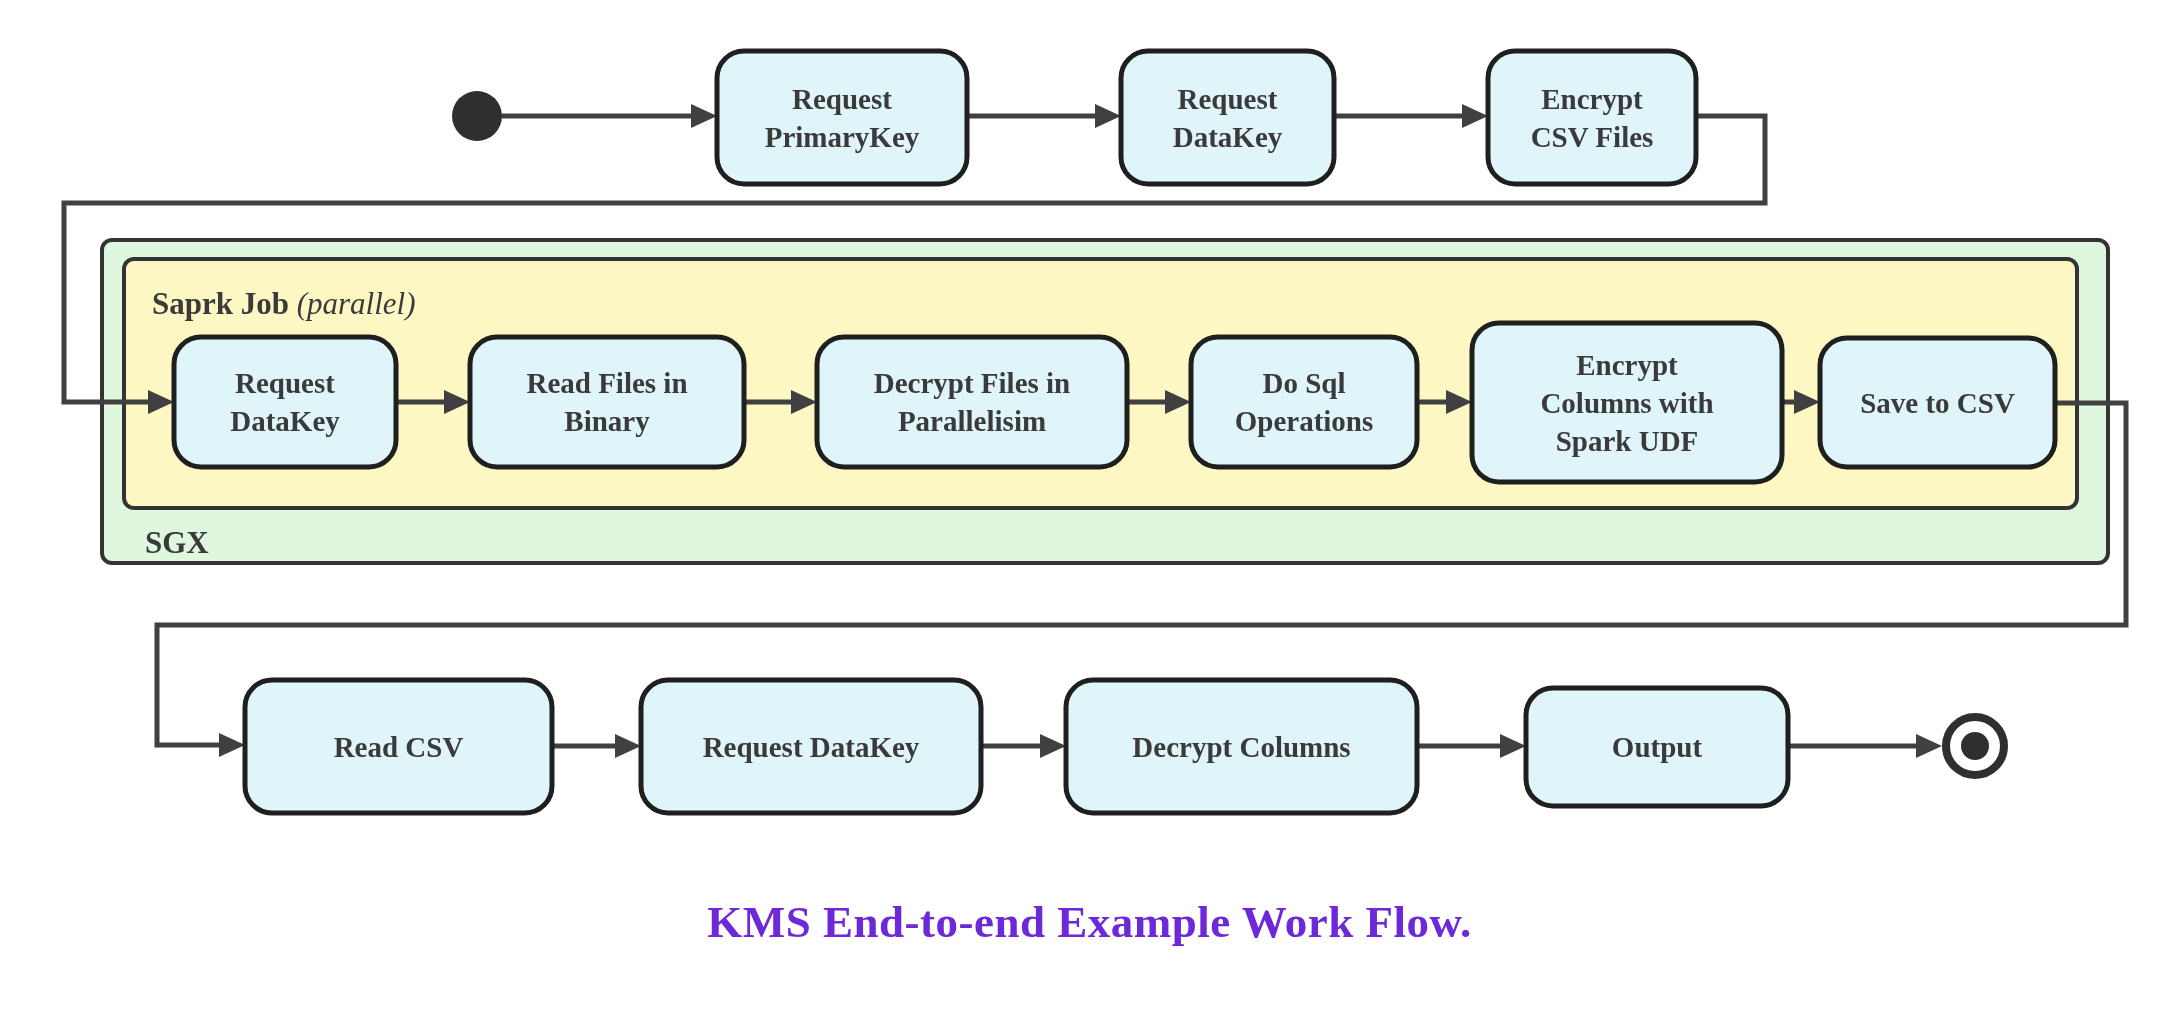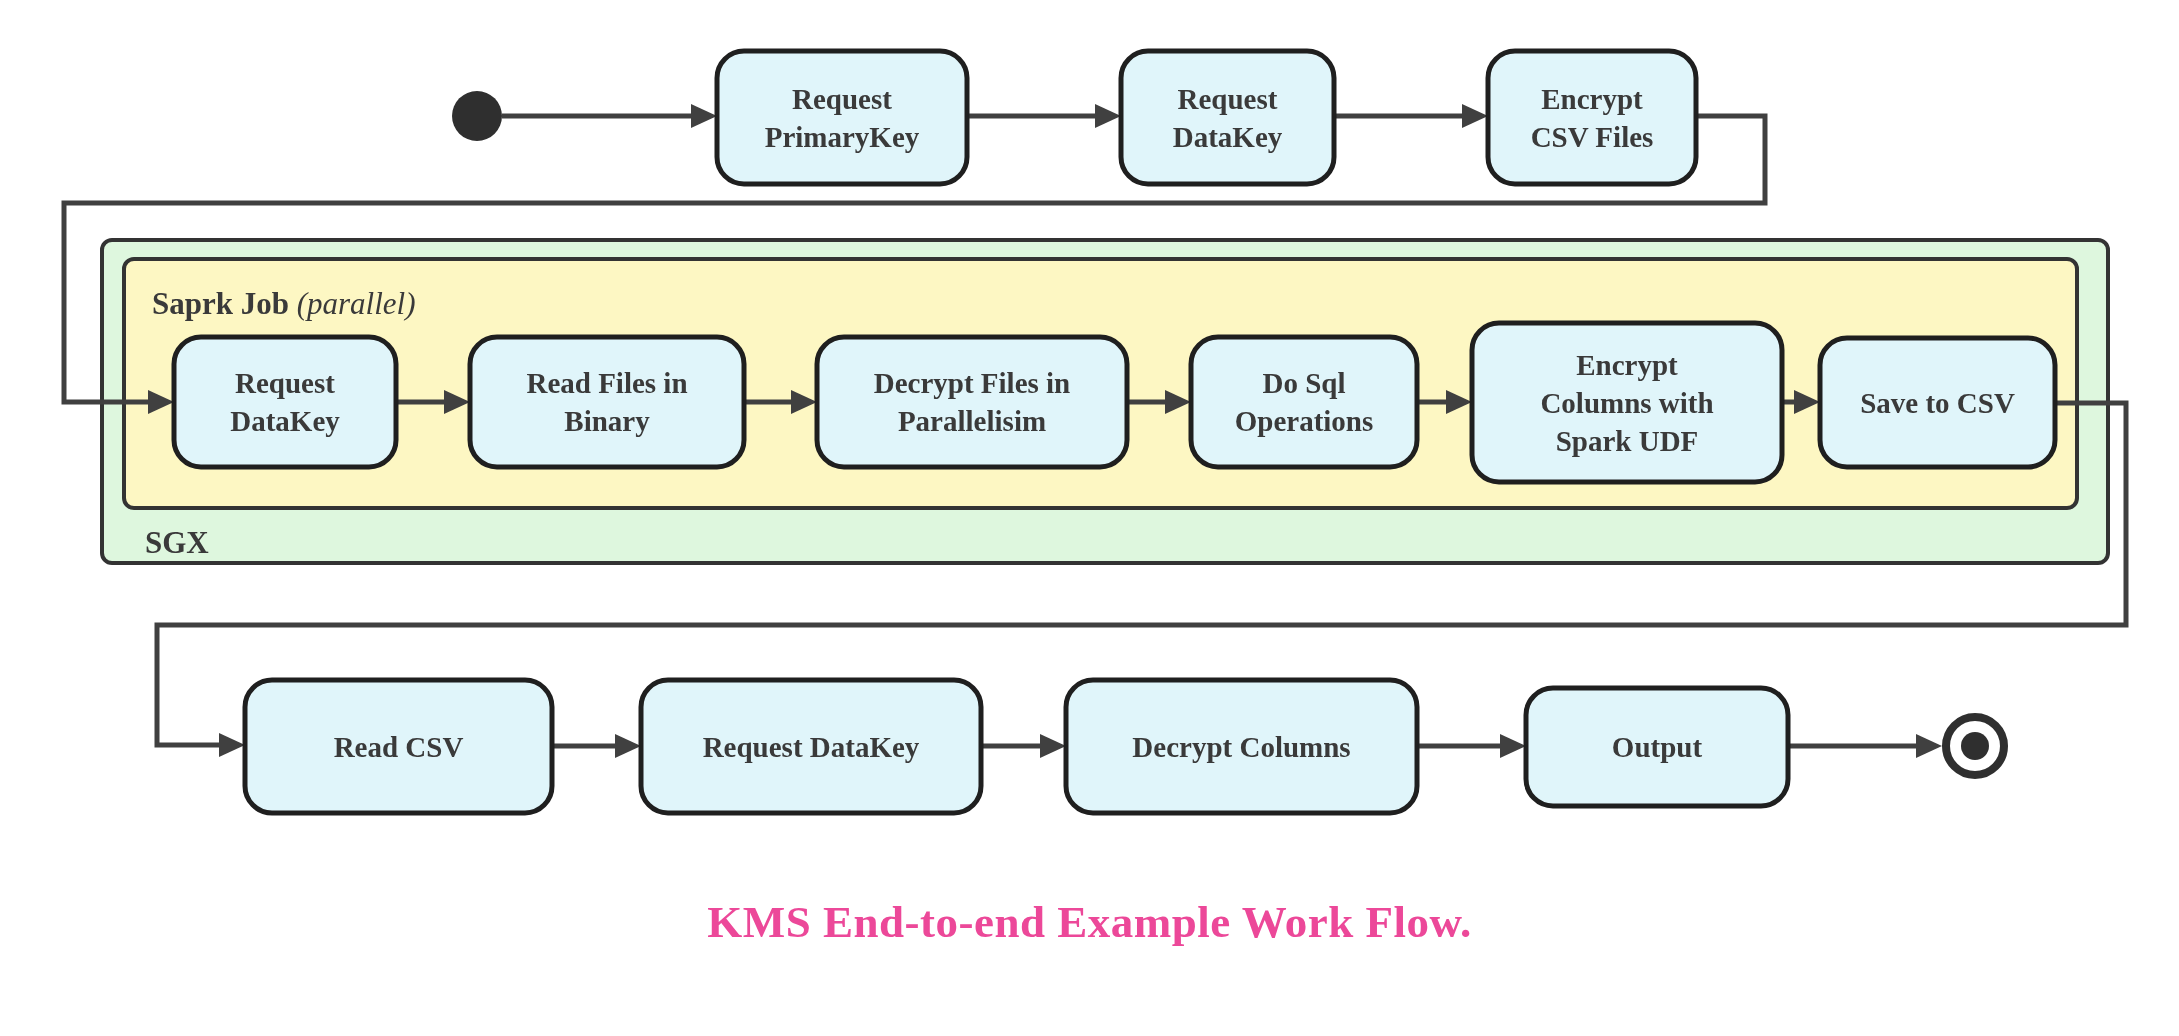--- a/index.html
+++ b/index.html
@@ -13,21 +13,21 @@
   }
   .stage svg { position: absolute; left: 0; top: 0; }
   .caption {
     position: absolute;
     left: 0; top: 896px;
     width: 2179px;
     text-align: center;
     font-family: "Liberation Serif", serif;
     font-weight: 700;
     font-size: 45px;
-    color: #ec4899;
+    color: #6d28d9;
     letter-spacing: 0.5px;
   }
 </style>
 </head>
 <body>
 
 <div class="stage">
   <svg id="diagram" width="2179" height="1036" viewBox="0 0 2179 1036">
       <rect x="102" y="240" width="2006" height="323" rx="10" ry="10" fill="#def7de" stroke="#333333" stroke-width="4"></rect>
       <text x="145" y="553" font-family="&quot;Liberation Serif&quot;, serif" font-size="31" font-weight="700" fill="#3a3a3a"><tspan>SGX</tspan></text>

